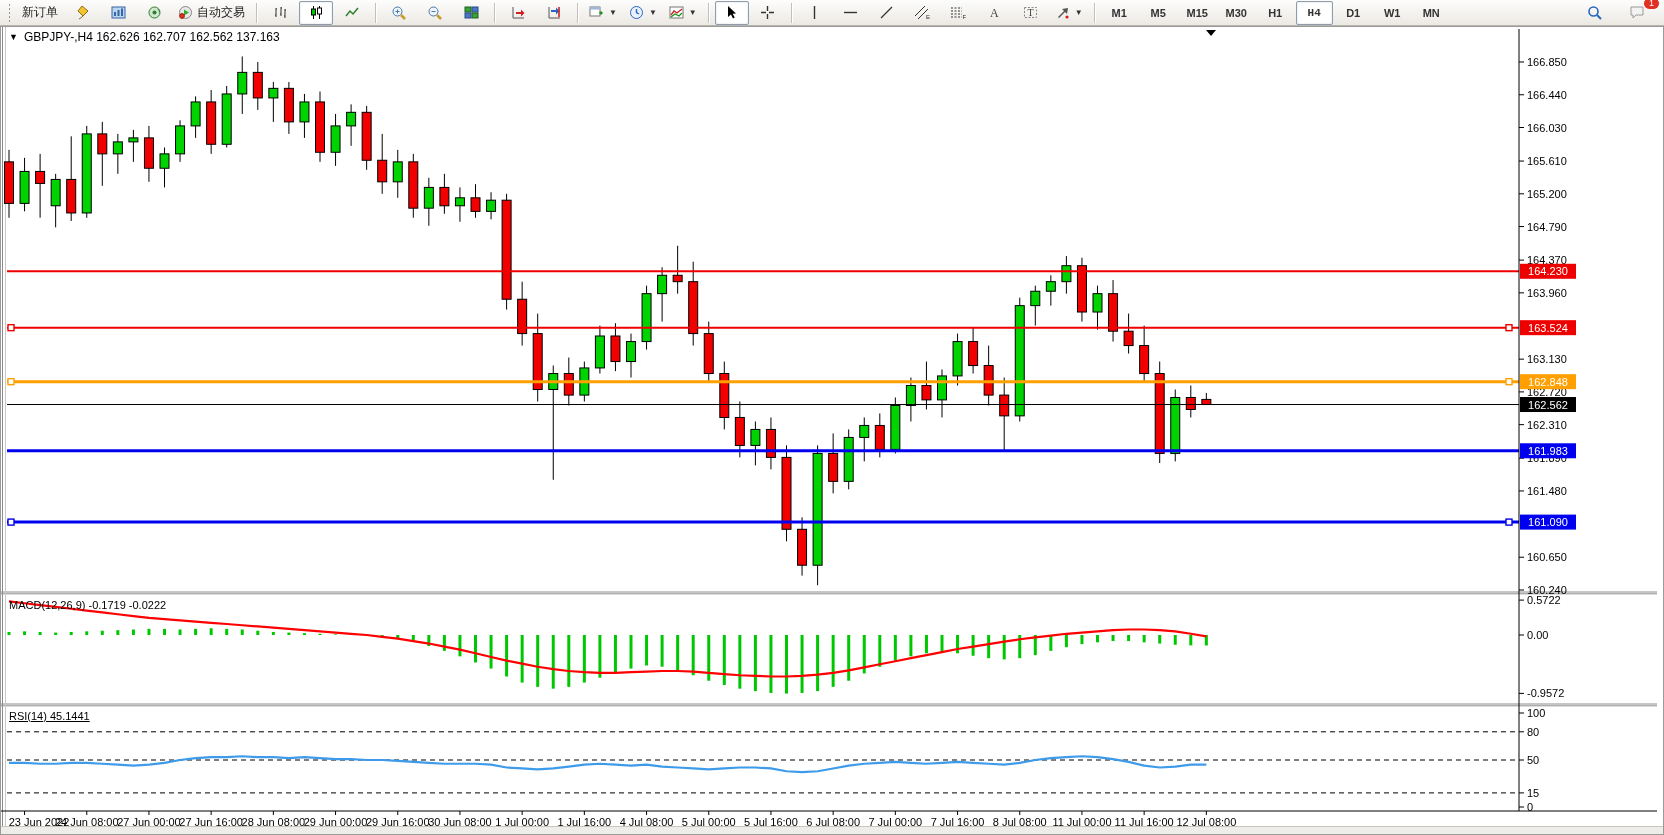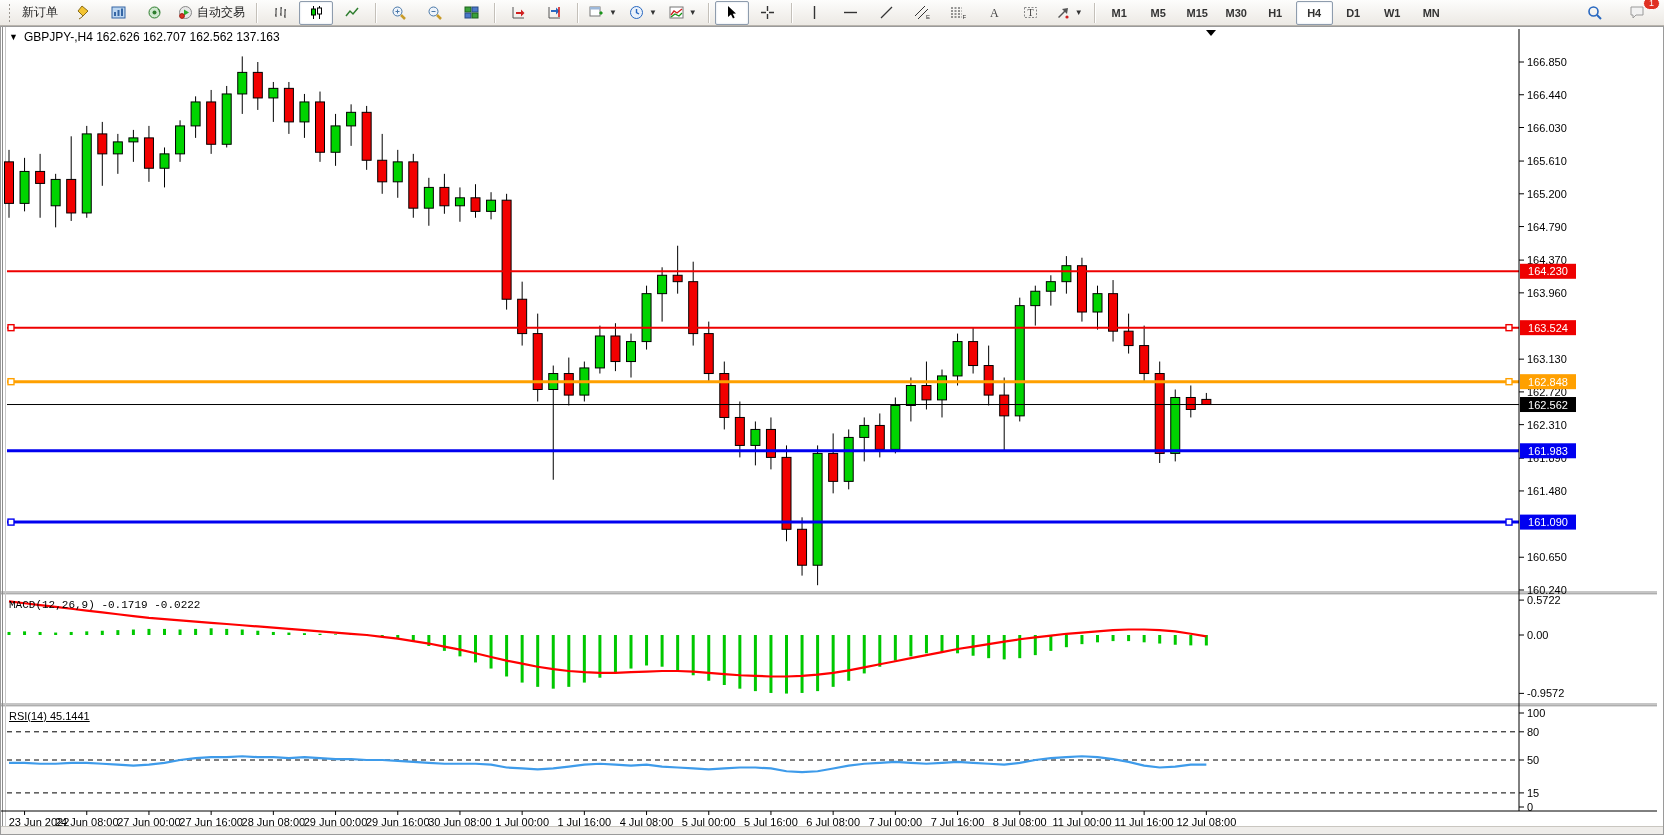--- a/index.html
+++ b/index.html
@@ -10,37 +10,37 @@
   #toolbar{position:absolute;left:0;top:0;width:1664px;height:26px;
     background:linear-gradient(#fdfdfc,#ece9e4);border-bottom:1px solid #b8b4ad;
     display:flex;align-items:center;padding:0 4px;box-sizing:border-box;gap:2px;}
   .grip{width:5px;height:18px;margin:0 3px;
     background-image:radial-gradient(circle,#9a968f 35%,transparent 40%);
     background-size:3px 4px;background-repeat:repeat-y;background-position:center;}
   .tsep{width:1px;height:20px;background:#c4c0b9;margin:0 4px;box-shadow:1px 0 0 #fff;}
   .tbtn{height:22px;min-width:24px;display:flex;align-items:center;justify-content:center;
     gap:4px;padding:0 4px;border:1px solid transparent;border-radius:2px;color:#222;
     font-size:12px;cursor:default;}
-  .tbtn.active{border:1px solid #8e9cad;background:#fff;box-shadow:inset 0 0 2px #cfd8e2;}
+  .tbtn.active{border:1px solid #8e9cad;background:#fff;box-shadow:inset 0 0 2px #cfd8e2;font-family:Liberation Mono, monospace;}
   .tbtn .dd{font-size:8px;color:#333;margin-left:1px;}
   .tf{font-size:11px;font-weight:bold;color:#333;min-width:27px;text-align:right;}
   .icon{display:block;}
   #right-icons{margin-left:auto;display:flex;align-items:center;gap:8px;padding-right:6px;}
   #chat-badge{position:absolute;top:-5px;right:-7px;background:#e03123;color:#fff;
     border-radius:8px;font-size:9px;line-height:11px;min-width:11px;height:11px;
     text-align:center;padding:0 2px;border:1px solid #fff;}
 
   
   #chart-window{position:absolute;left:0;top:26px;width:1664px;height:809px;background:#fff;
     border:1px solid #9a9a9a;box-sizing:border-box;}
   #chart-title{position:absolute;left:8px;top:3px;font-size:12px;color:#000;
     display:flex;align-items:center;gap:6px;z-index:5;}
   #chart-title .tri{font-size:9px;}
   .ind-label{position:absolute;left:8px;font-size:11px;color:#000;z-index:5;}
-  #macd-label{top:572px;font-family:Liberation Mono, monospace;}
+  #macd-label{top:572px;}
   #rsi-label{top:683px;text-decoration:underline;}
   #chart-svg{position:absolute;left:0;top:0;}
   #bottom-strip{position:absolute;left:0;bottom:0;width:100%;height:7px;background:#efedea;
     border-top:1px solid #c9c6c0;}
 </style>
 </head>
 <body>
 
 <div id="app">
 

